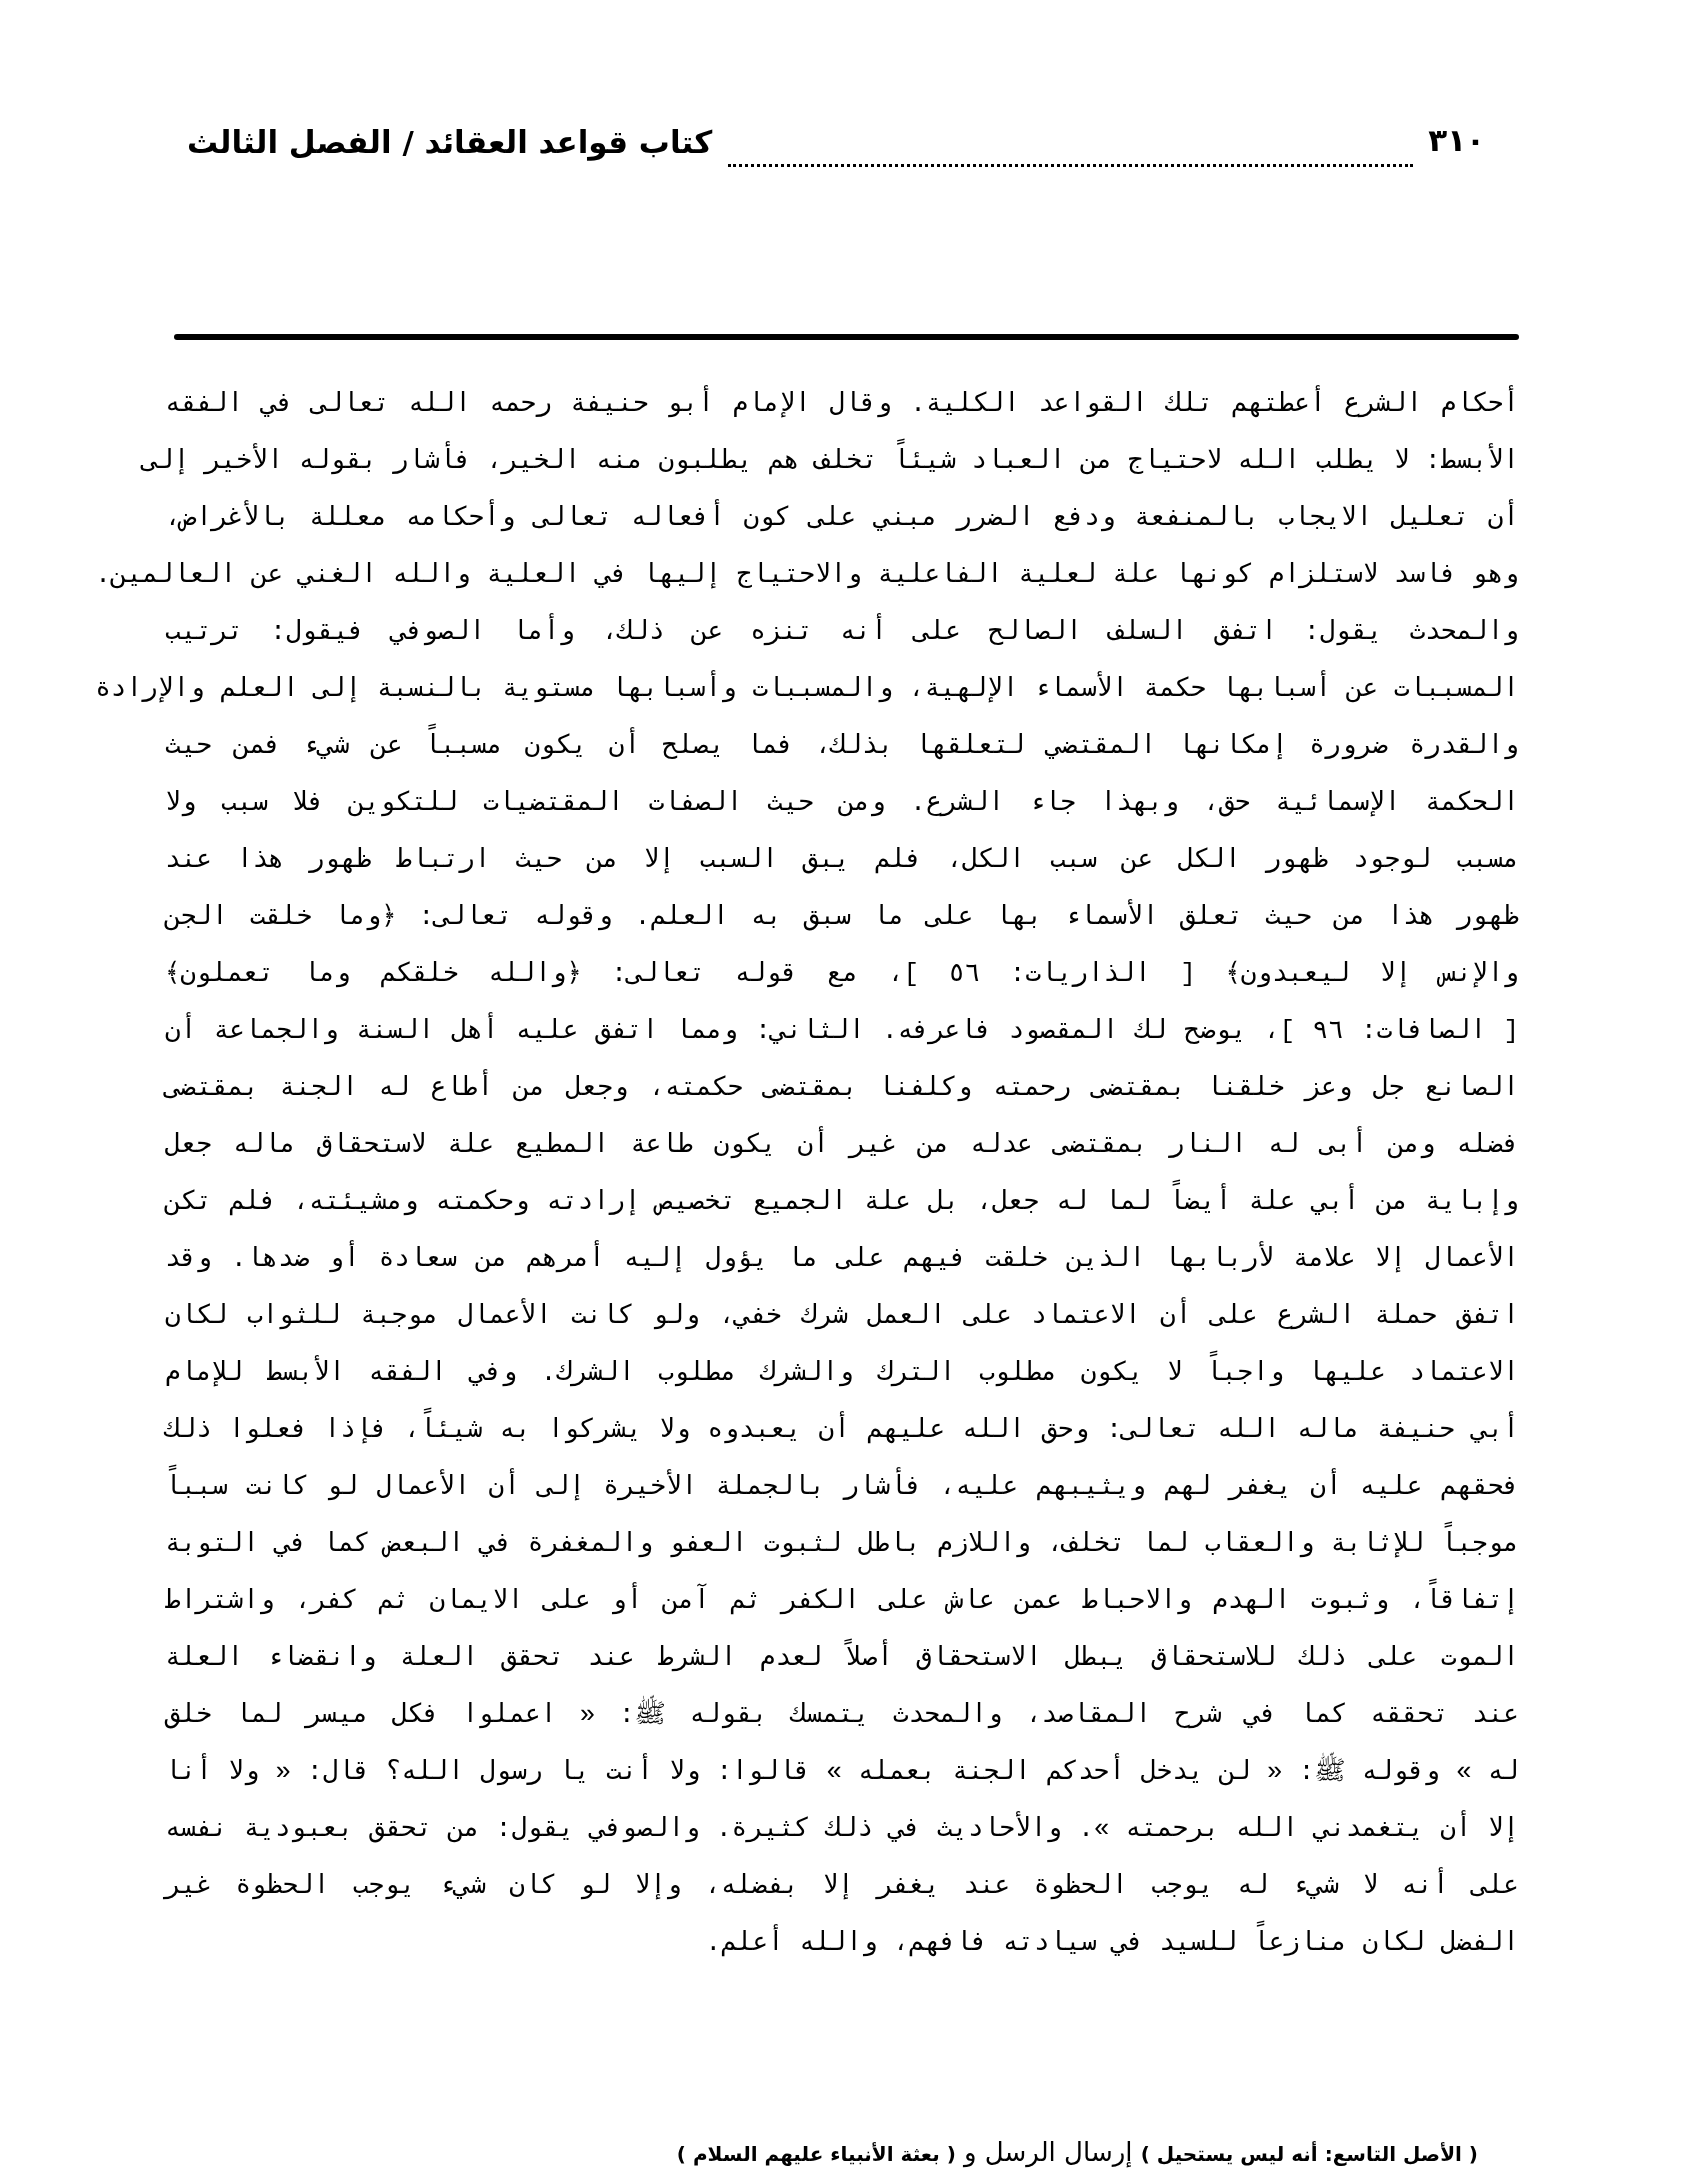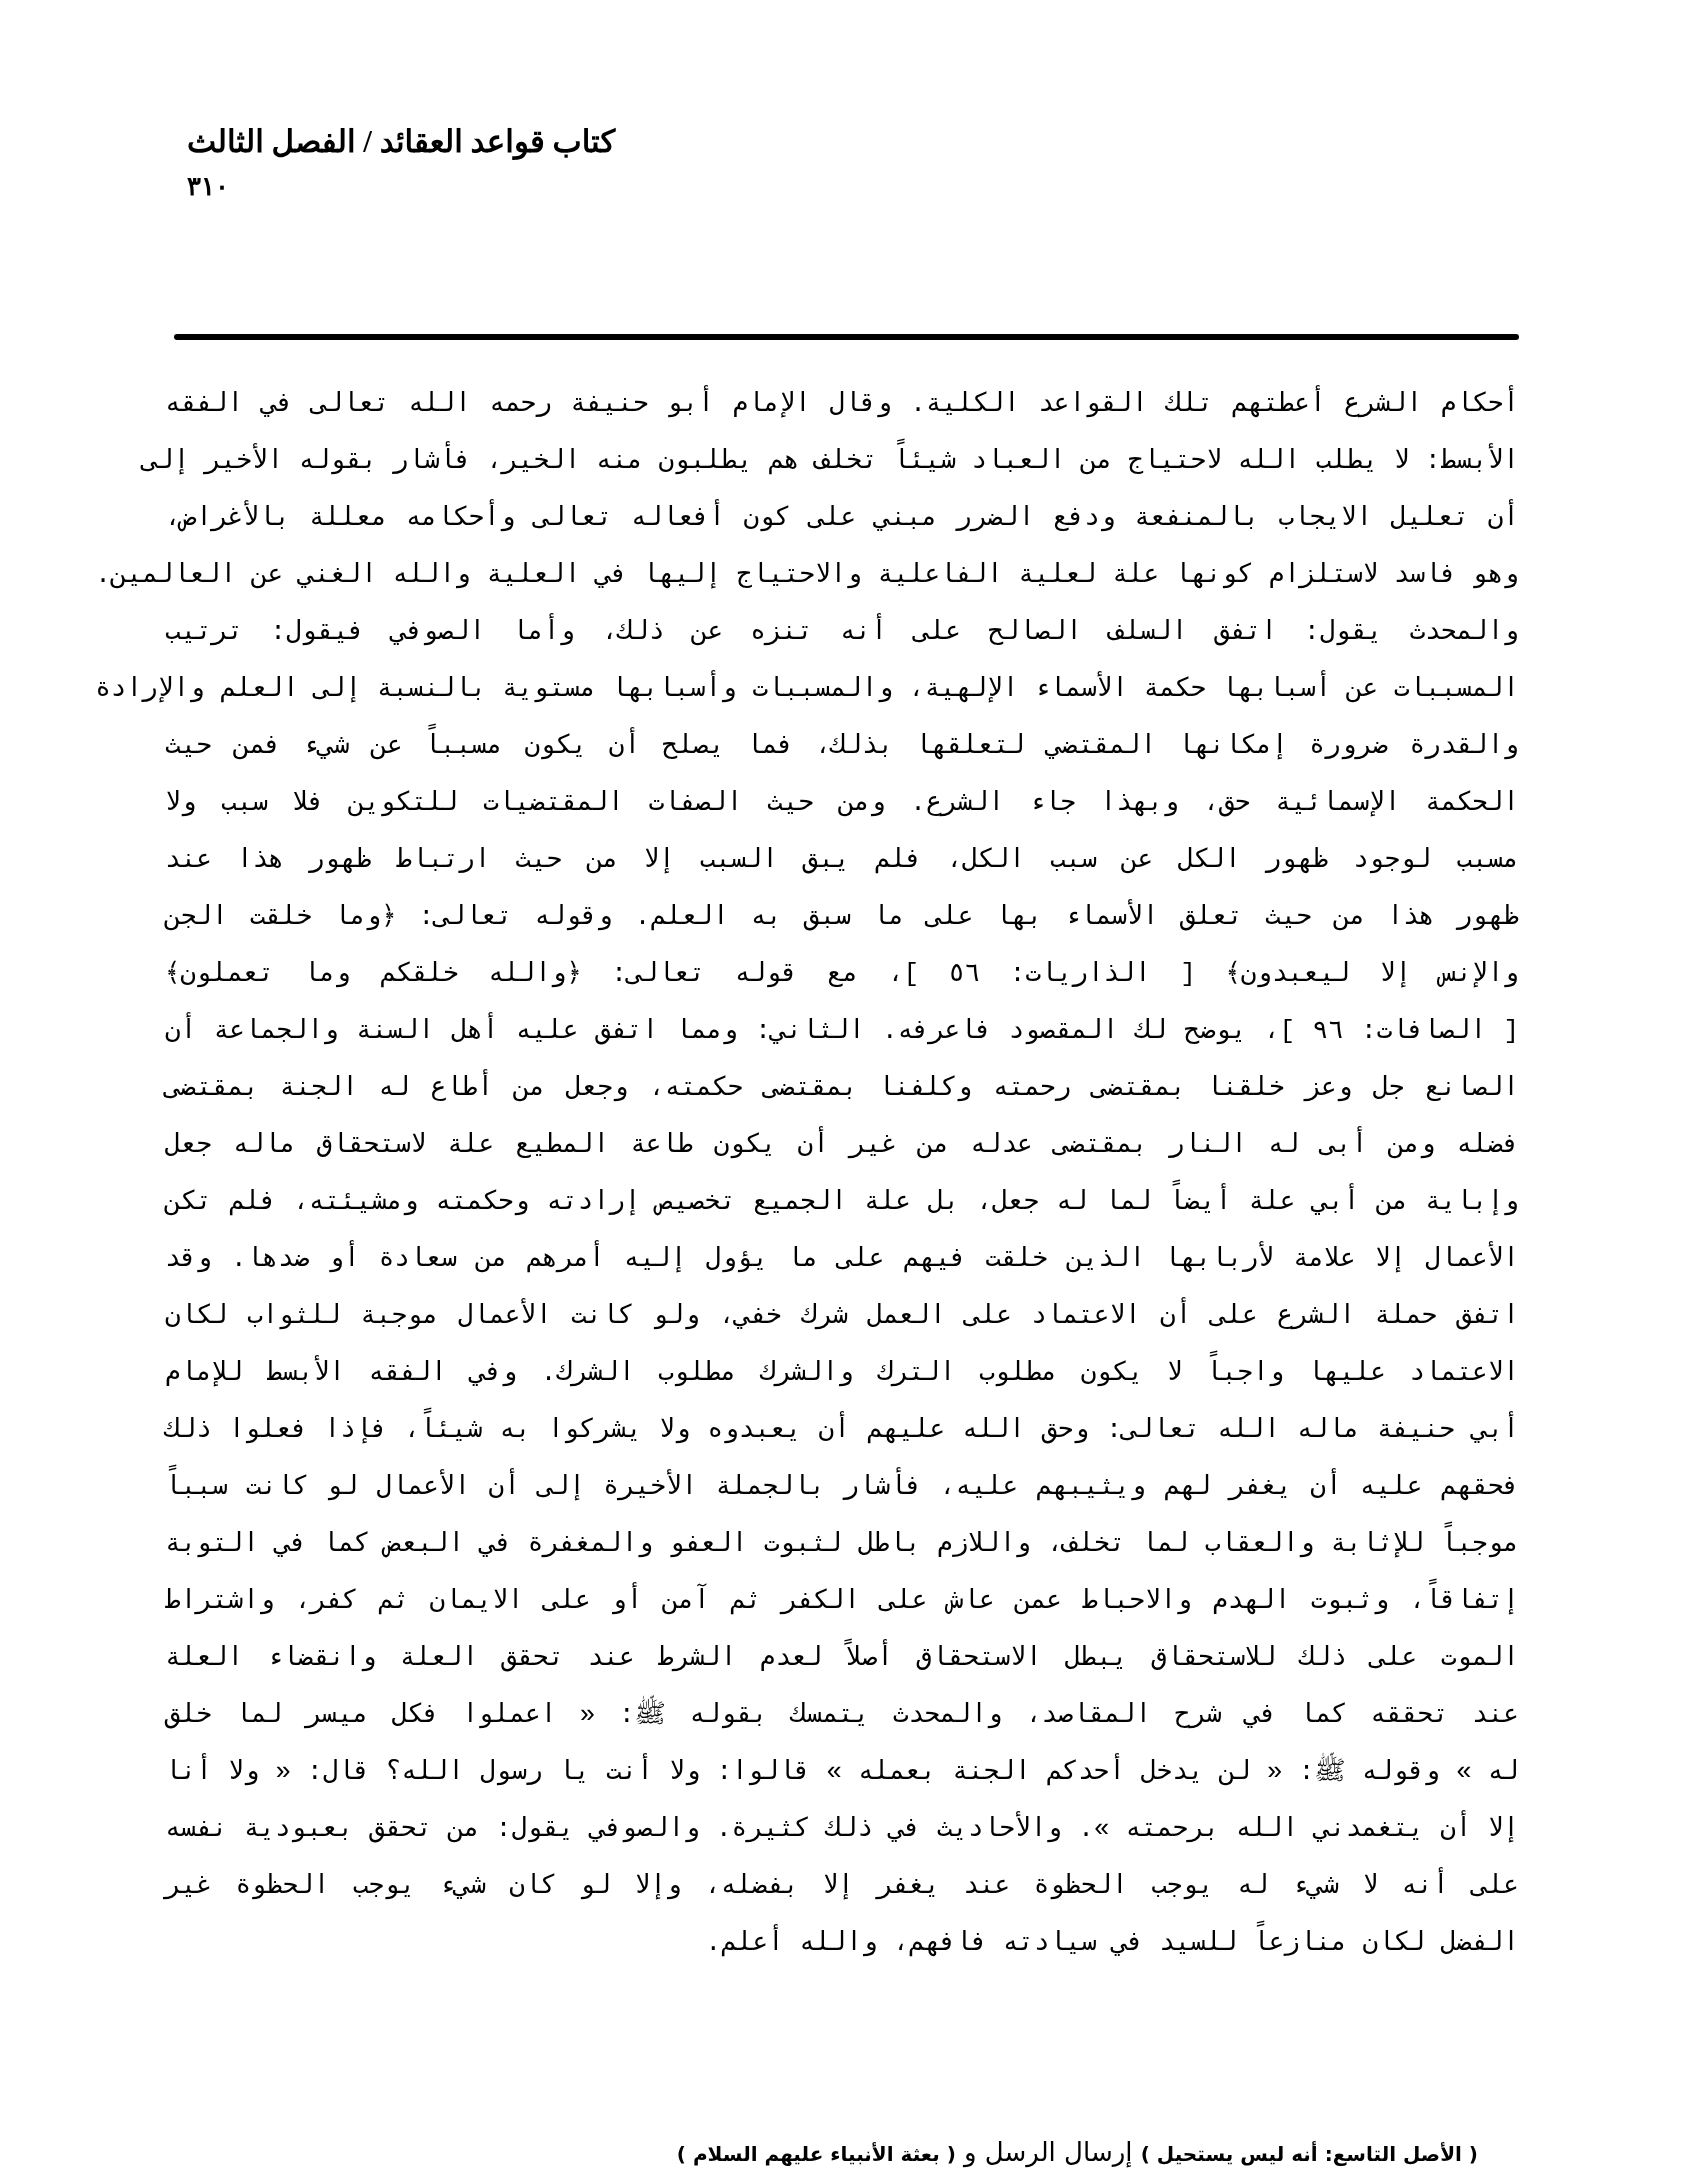--- a/index.html
+++ b/index.html
@@ -20,40 +20,39 @@
   }
 
   
   .running-header {
     position: absolute;
     top: 119px;
     left: 188px;
     right: 205px;
     height: 74px;
     display: flex;
-    flex-direction: column;
+    flex-direction: row;
     align-items: flex-start;
     direction: ltr; 
-    font-family: Liberation Serif, serif;
   }
   .running-header .book-title {
     font-size: 31px;
     font-weight: bold;
     white-space: nowrap;
     line-height: 1.5;
     direction: rtl;
   }
   .running-header .dot-leader {
     flex: 1 1 auto;
     border-bottom: 3.9px dotted #000;
     margin: 0 15.3px;
     height: 45px;
   }
   .running-header .page-number {
-    font-size: 26px;
+    font-size: 31px;
     font-weight: bold;
     white-space: nowrap;
     line-height: 1.4;
     direction: rtl;
   }
 
   
   .section-heading {
     position: absolute;
     top: 227px;

